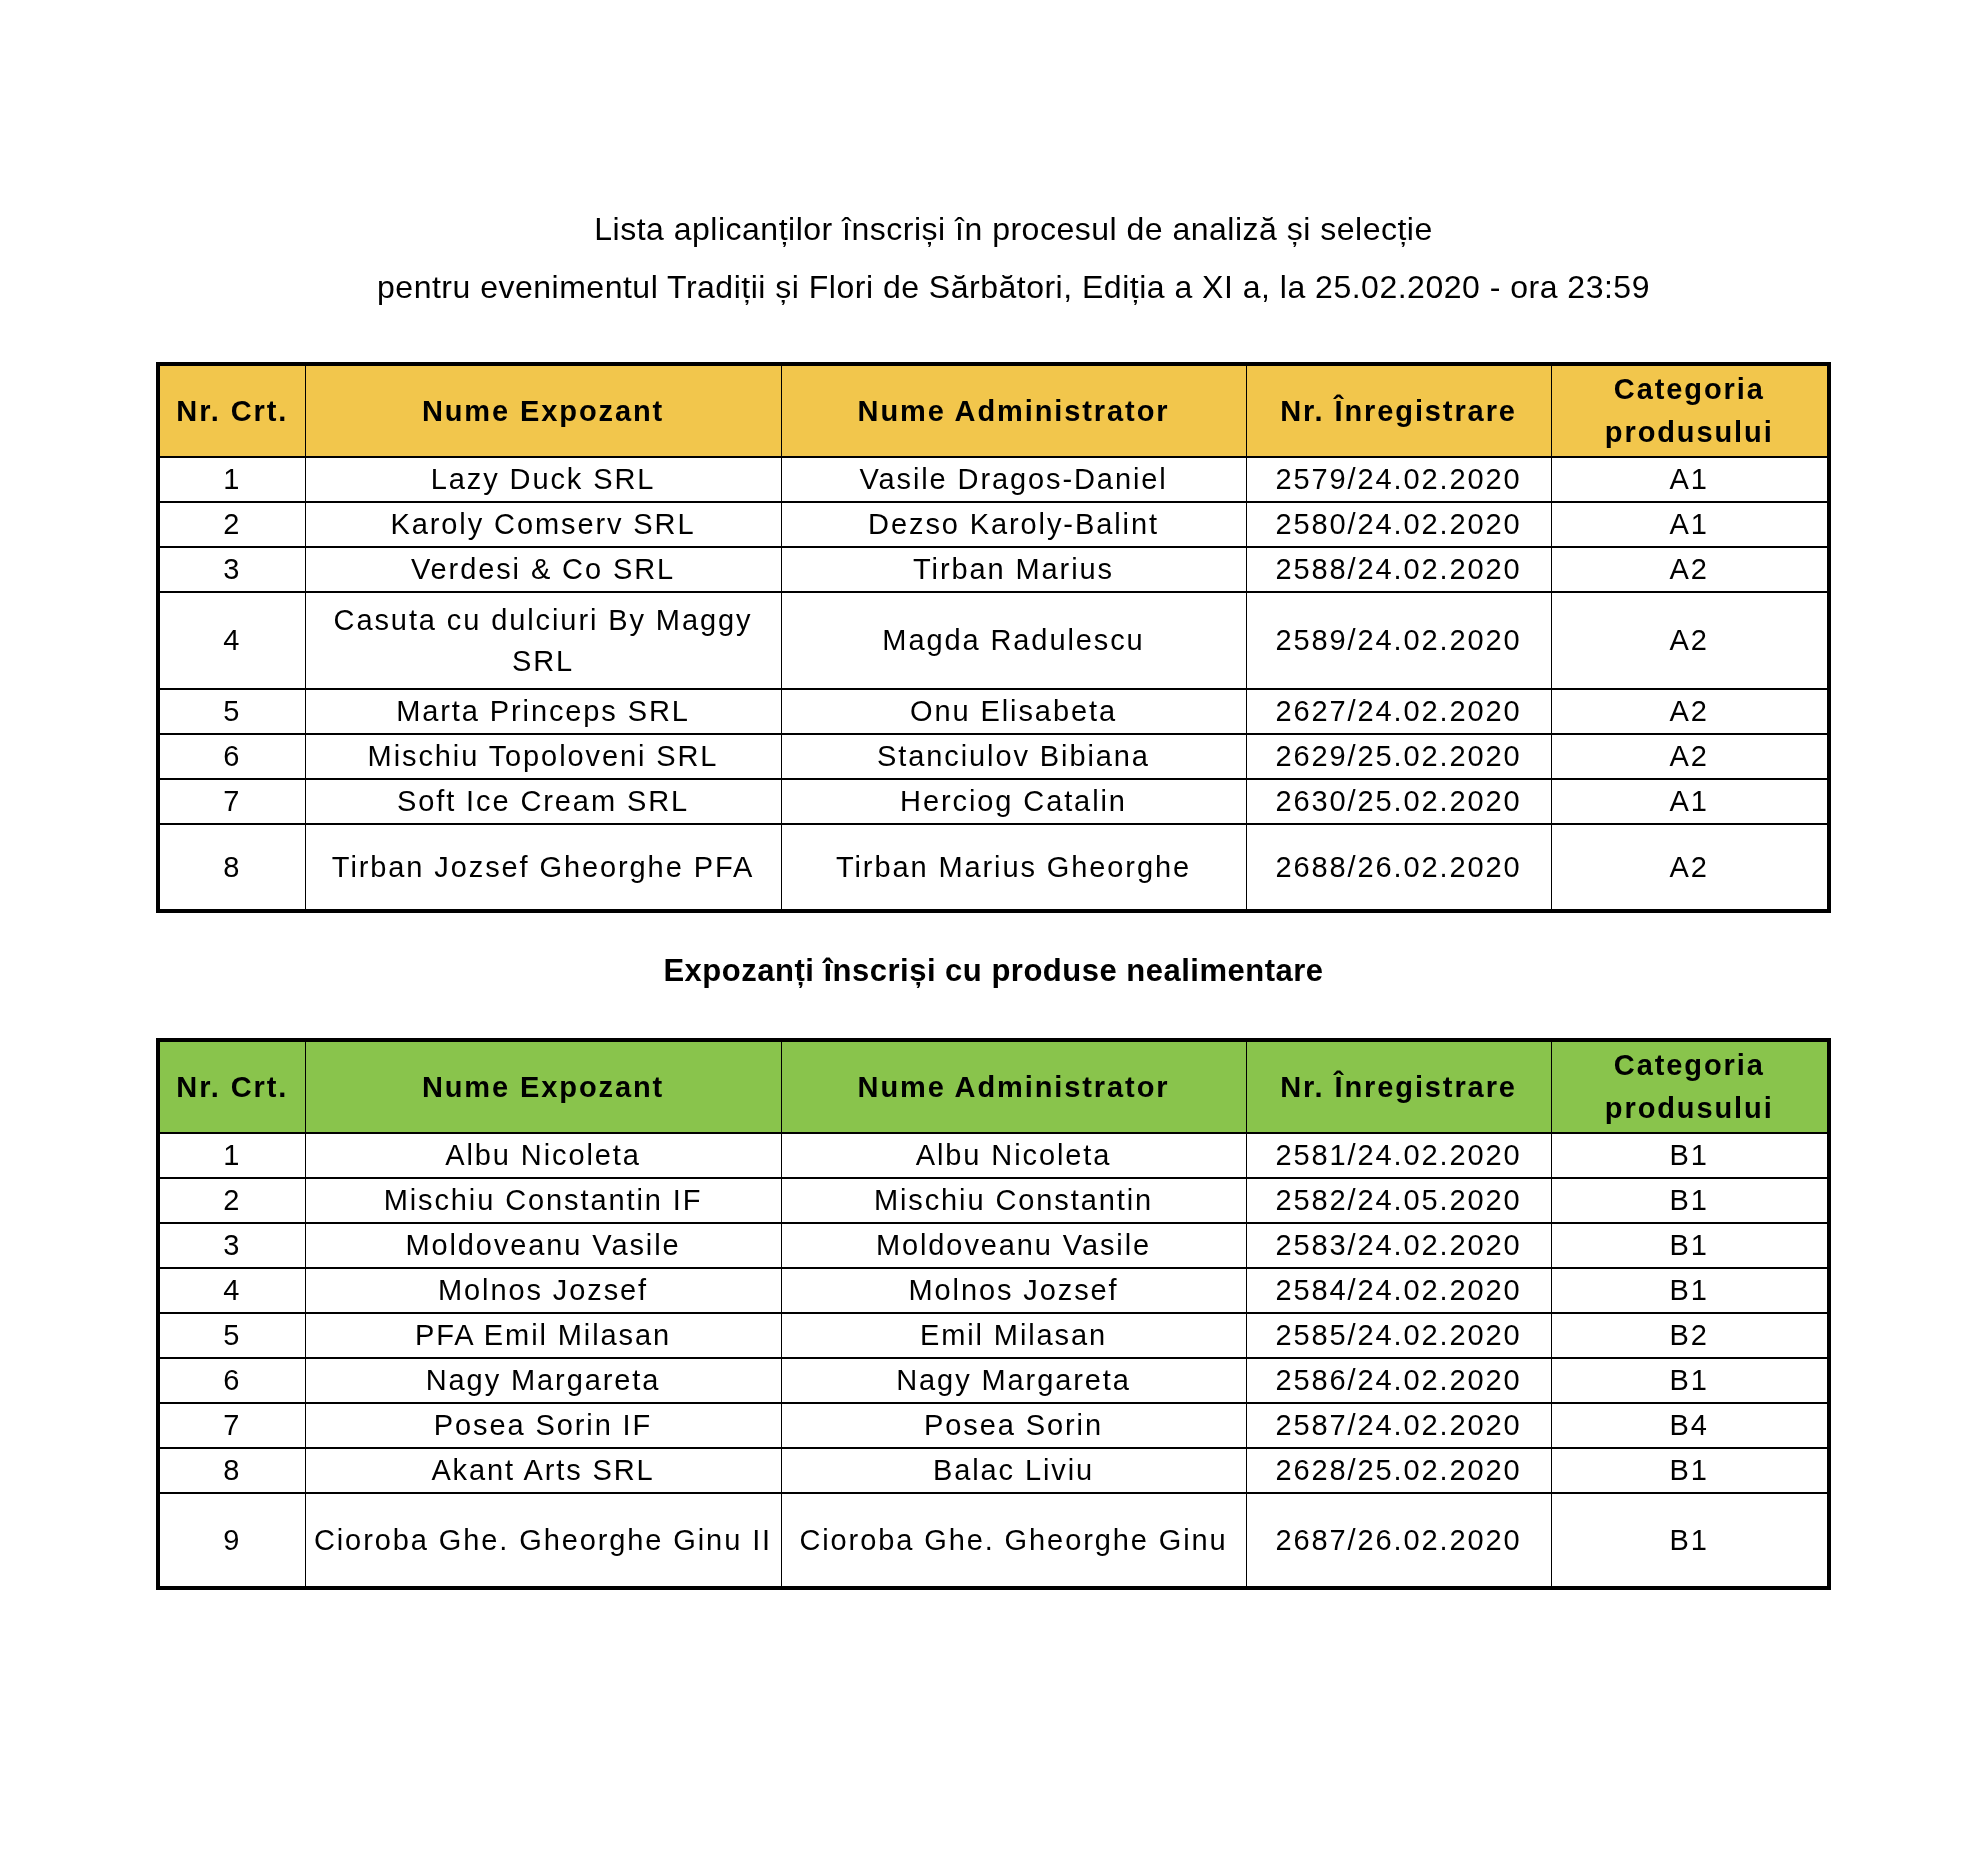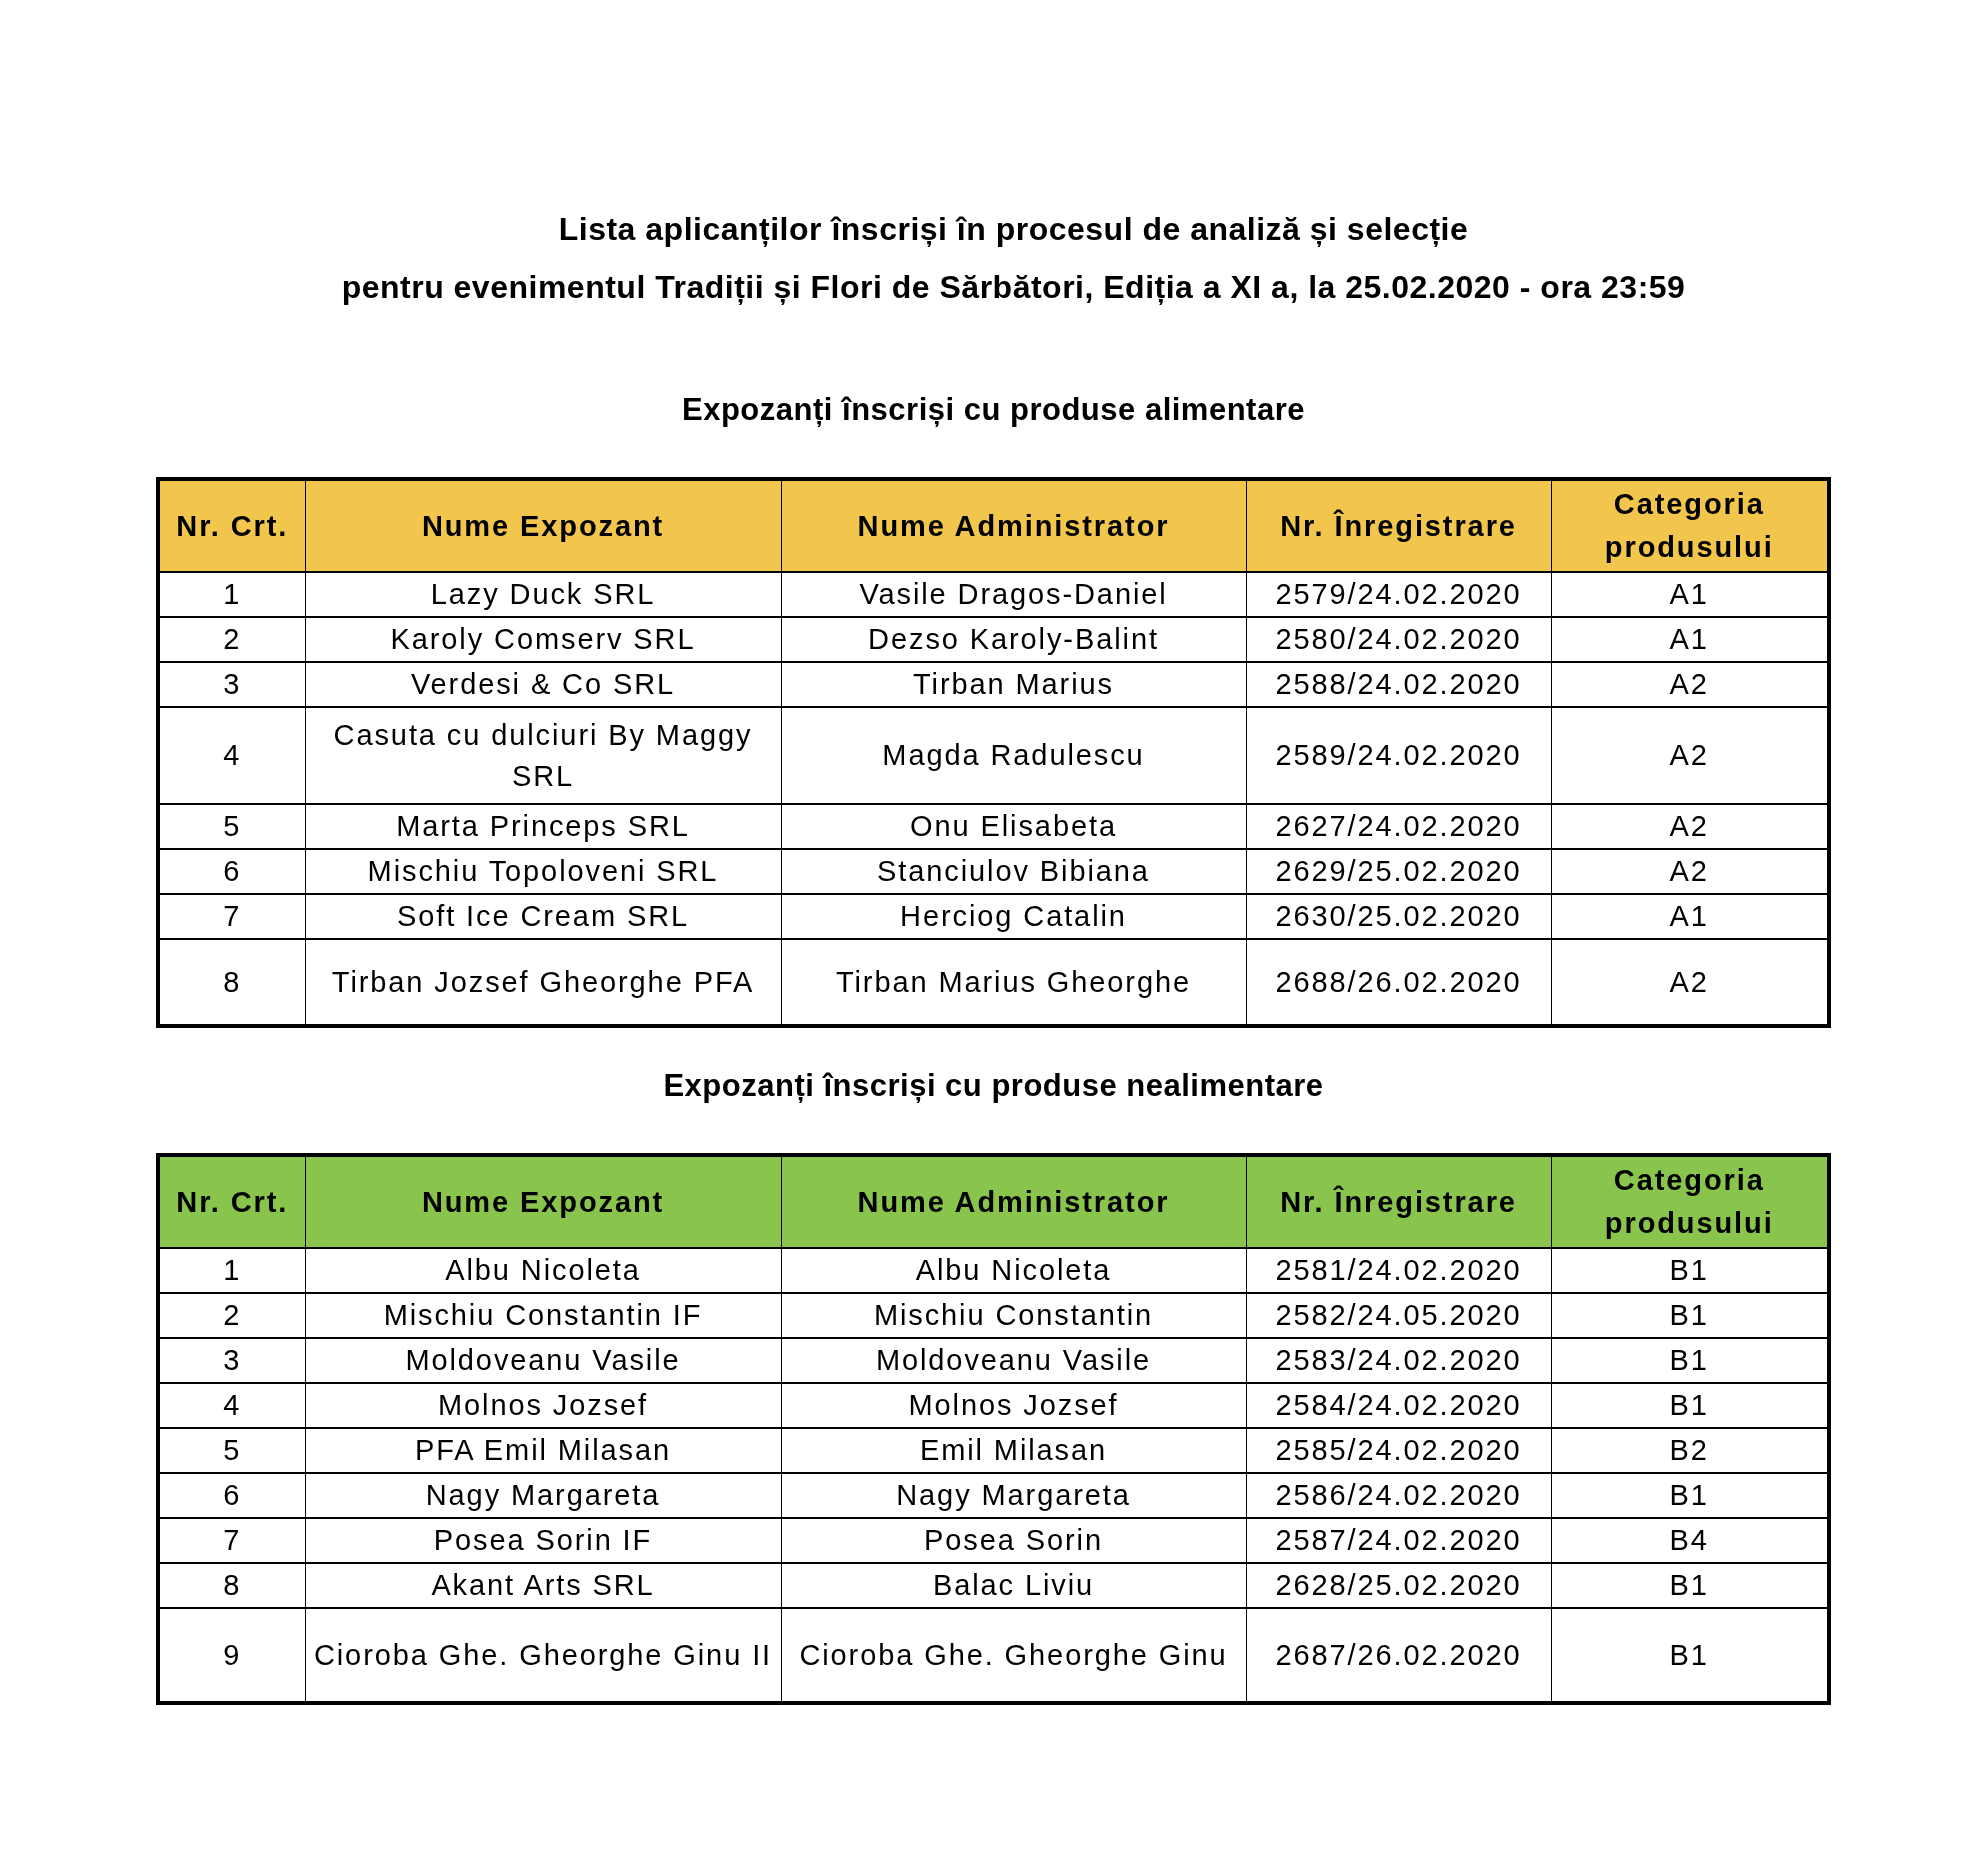--- a/index.html
+++ b/index.html
@@ -7,21 +7,21 @@
   body {
     width: 1987px;
     height: 1873px;
     color: #000000;
     font-family: "Liberation Sans", sans-serif;
     overflow: hidden;
   }
   .doc-title {
     padding-top: 200px;
     text-align: center;
-    font-weight: bold;
+    font-weight: normal;
     font-size: 32px;
     line-height: 58px;
     letter-spacing: 0.5px;
     padding-left: 40px;
   }
   .section-title {
     text-align: center;
     font-weight: bold;
     font-size: 31px;
     line-height: 43px;
@@ -74,21 +74,20 @@
 <body>
 
 <main>
 
   <header class="doc-title">
     <div>Lista aplicanților înscriși în procesul de analiză și selecție</div>
     <div>pentru evenimentul Tradiții și Flori de Sărbători, Ediția a XI a, la 25.02.2020 - ora 23:59</div>
   </header>
 
   <section class="sec sec-1">
-    <h2 class="section-title">Expozanți înscriși cu produse alimentare</h2>
     <table class="data-table t-alimentare">
       <colgroup>
         <col class="c1">
           <col class="c2">
           <col class="c3">
           <col class="c4">
           <col class="c5">
       </colgroup>
       <thead>
         <tr style="background-color: rgb(242, 198, 76);">

